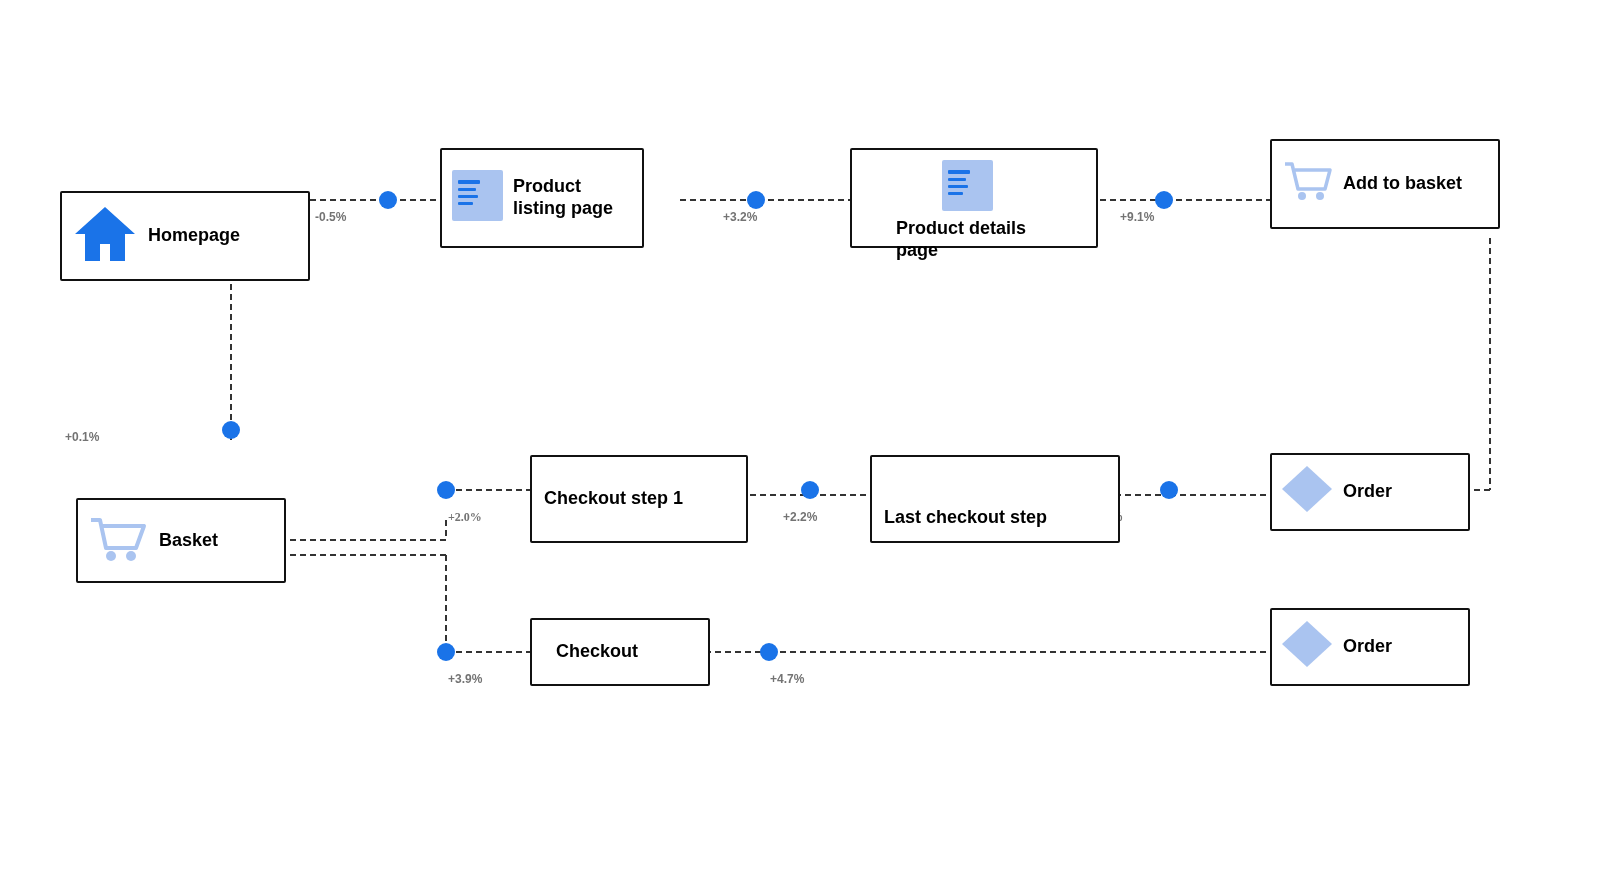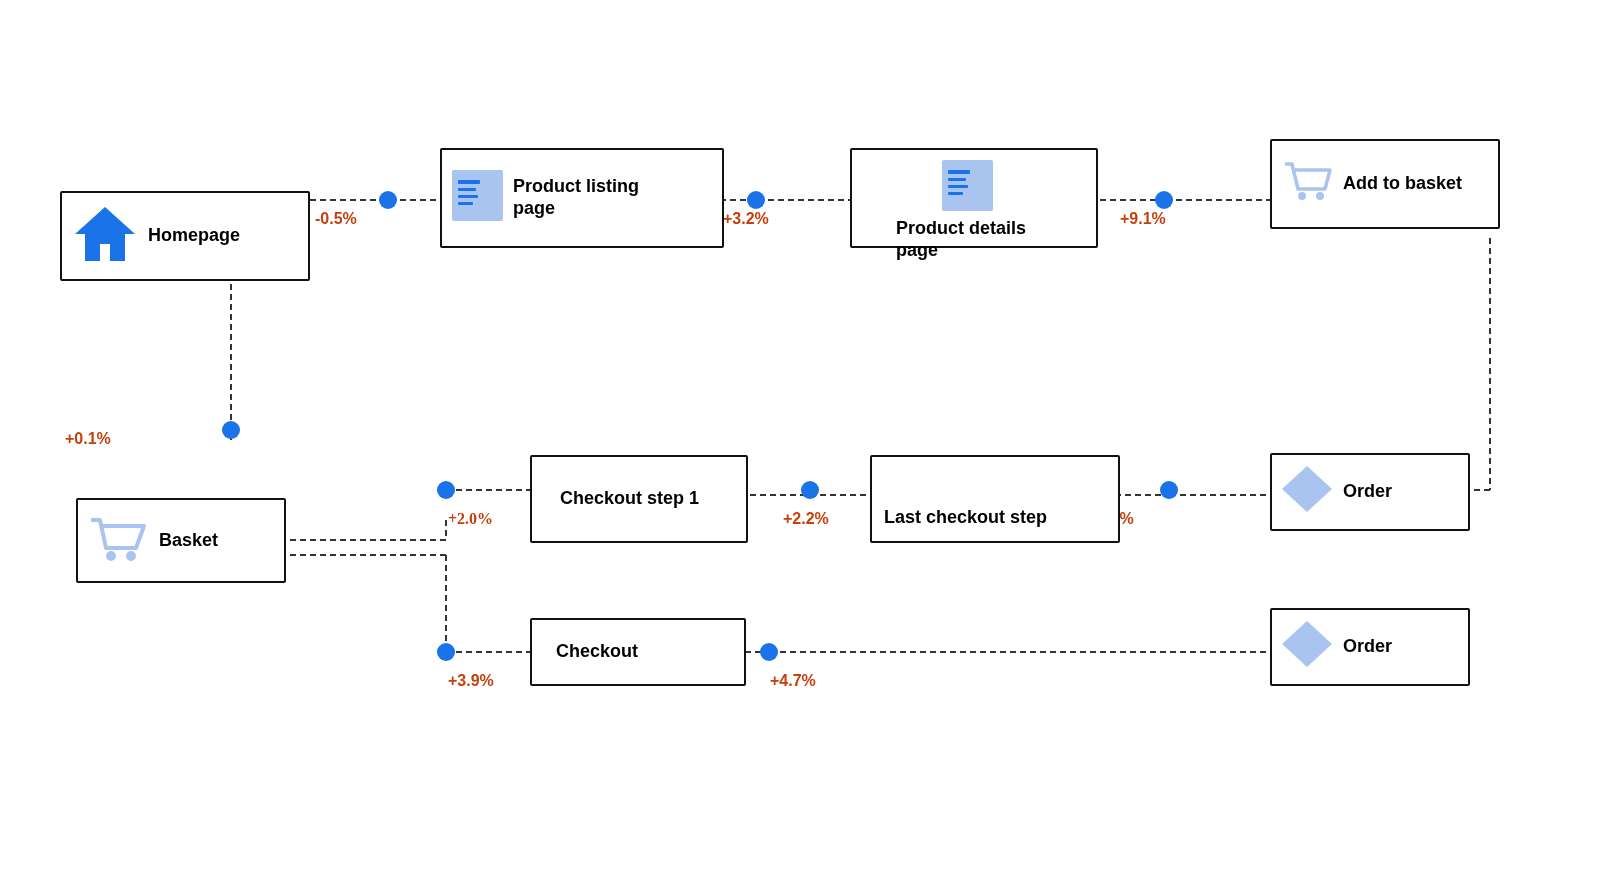--- a/index.html
+++ b/index.html
@@ -44,23 +44,23 @@
 
     
     .icon-wrap {
       margin-right: 8px;
       flex-shrink: 0;
     }
 
     
     .edge-label {
       position: absolute;
-      font-size: 16px;
+      font-size: 12px;
       font-weight: 600;
-      color: #c2410c;
+      color: #737373;
       z-index: 5;
     }
 
     
     .dot {
       position: absolute;
       width: 18px;
       height: 18px;
       background: #1a73e8;
       border-radius: 50%;
@@ -143,21 +143,21 @@
 
   <div class="node" style="left:60px;top:155px;width:250px;height:90px;margin-top:36px;">
     <div class="icon-wrap home-icon">
       <svg viewBox="0 0 70 70" fill="none">
         <polygon points="35,8 5,35 15,35 15,62 30,62 30,45 40,45 40,62 55,62 55,35 65,35" fill="#1a73e8"></polygon>
       </svg>
     </div>
     <div class="node-label">Homepage</div>
   </div>
 
-  <div class="node" style="left:440px;top:148px;width:284px;height:100px;">
+  <div class="node" style="left:440px;top:148px;width:204px;height:100px;">
     <div class="icon-wrap list-icon">
       <svg viewBox="0 0 55 55" fill="none">
         <rect x="2" y="2" width="51" height="51" rx="2" fill="#aac4f0"></rect>
         <rect x="8" y="12" width="22" height="4" rx="1" fill="#1a73e8"></rect>
         <rect x="8" y="20" width="18" height="3" rx="1" fill="#1a73e8"></rect>
         <rect x="8" y="27" width="20" height="3" rx="1" fill="#1a73e8"></rect>
         <rect x="8" y="34" width="15" height="3" rx="1" fill="#1a73e8"></rect>
       </svg>
     </div>
     <div class="node-label" style="white-space:normal;max-width:150px;">Product listing page</div>
@@ -192,37 +192,37 @@
       <svg viewBox="0 0 65 65" fill="none">
         <path d="M5 14 L14 14 L20 42 L50 42 L58 20 L17 20" stroke="#aac4f0" stroke-width="4" fill="none" stroke-linejoin="round"></path>
         <circle cx="25" cy="50" r="5" fill="#aac4f0"></circle>
         <circle cx="45" cy="50" r="5" fill="#aac4f0"></circle>
       </svg>
     </div>
     <div class="node-label">Basket</div>
   </div>
 
   <div class="node" style="left:530px;top:455px;width:218px;height:88px;">
-    <div class="node-label" style="white-space:normal;max-width:200px;padding:4px;margin-left:16px;">Checkout step 1</div>
+    <div class="node-label" style="white-space:normal;max-width:200px;padding:4px;">Checkout step 1</div>
   </div>
 
   <div class="node" style="left:870px;top:455px;width:250px;height:88px;align-items:flex-end;">
     <div class="node-label" style="white-space:normal;max-width:230px;padding:4px;">Last checkout step</div>
   </div>
 
   <div class="node" style="left:1270px;top:453px;width:200px;height:78px;">
     <div class="icon-wrap diamond-icon">
       <svg viewBox="0 0 55 55" fill="none">
         <polygon points="27,4 52,27 27,50 2,27" fill="#aac4f0"></polygon>
       </svg>
     </div>
     <div class="node-label">Order</div>
   </div>
 
-  <div class="node" style="left:530px;top:618px;width:216px;height:68px;padding-left:20px;">
+  <div class="node" style="left:530px;top:618px;width:180px;height:68px;padding-left:20px;">
     <div class="node-label" style="padding:4px;">Checkout</div>
   </div>
 
   <div class="node" style="left:1270px;top:608px;width:200px;height:78px;">
     <div class="icon-wrap diamond-icon">
       <svg viewBox="0 0 55 55" fill="none">
         <polygon points="27,4 52,27 27,50 2,27" fill="#aac4f0"></polygon>
       </svg>
     </div>
     <div class="node-label">Order</div>

